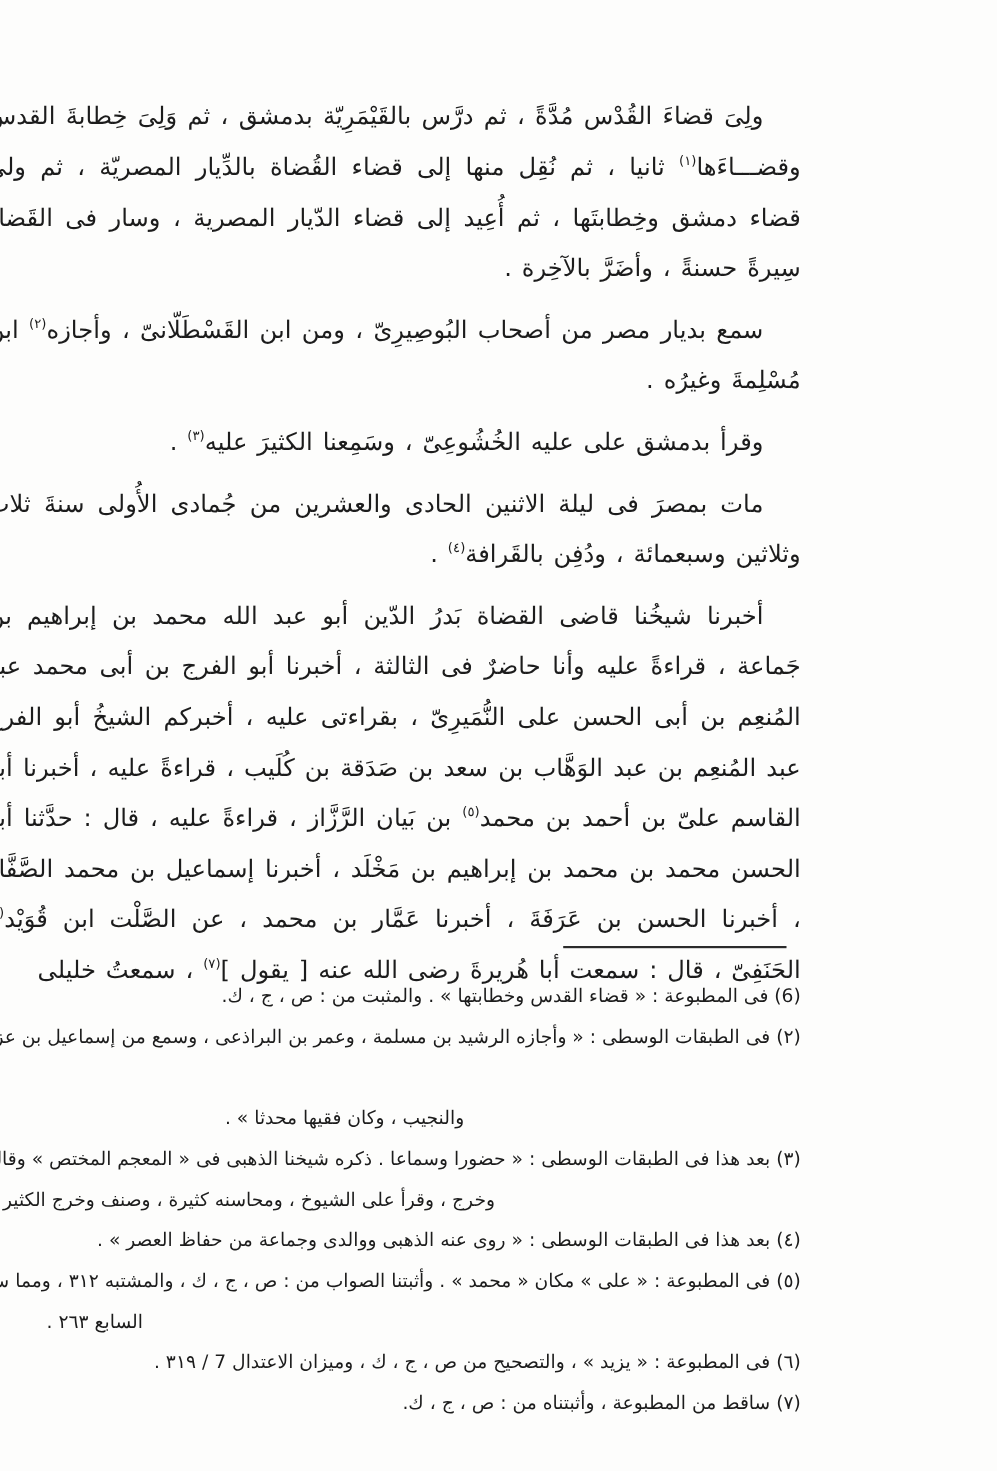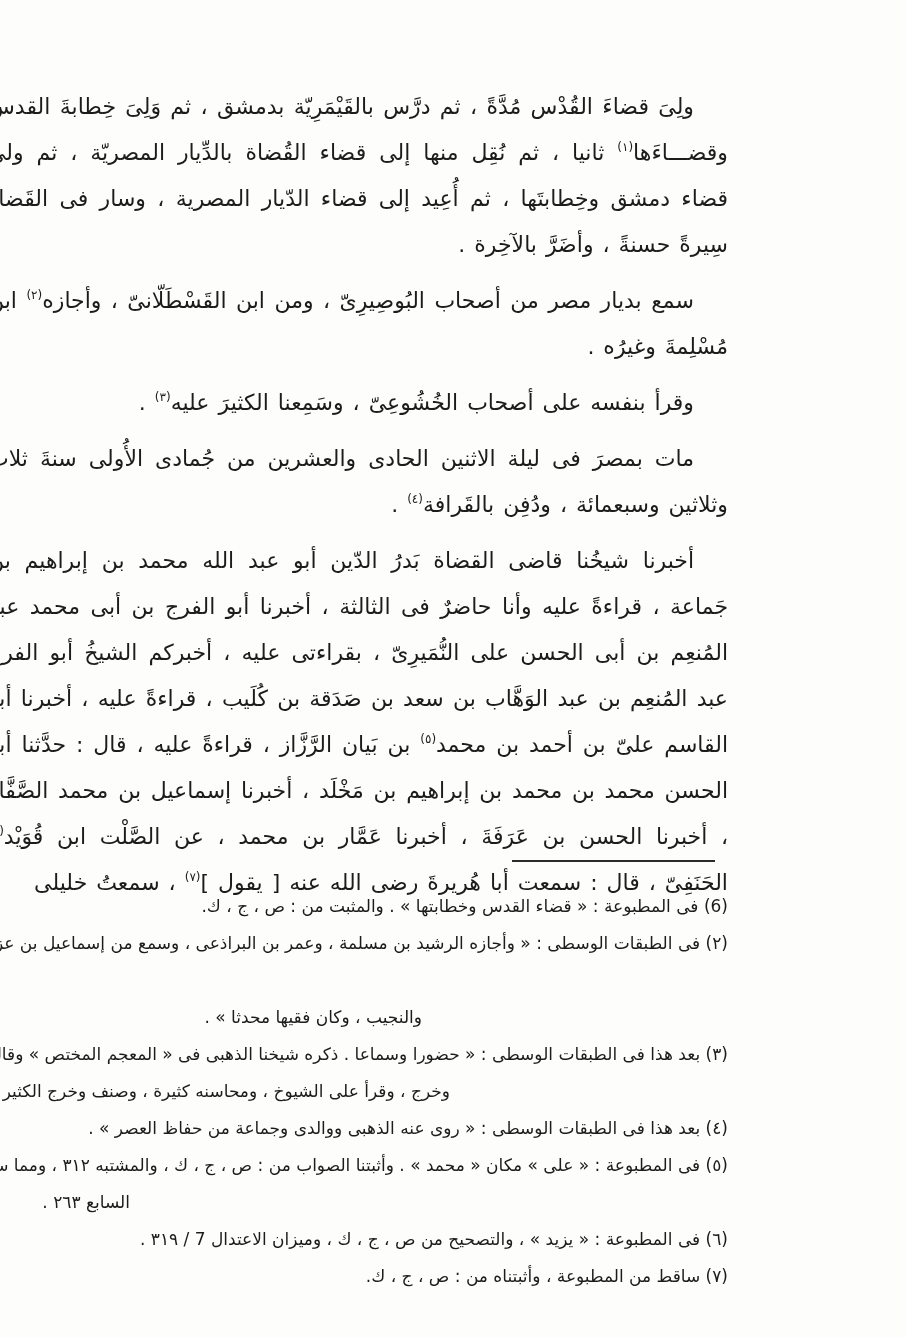--- a/index.html
+++ b/index.html
@@ -67,21 +67,21 @@
 <body>
 
 <div class="page">
 
   <div class="main-text" dir="rtl">
 
     <p class="para"><span>ولِىَ قضاءَ القُدْس مُدَّةً ، ثم درَّس بالقَيْمَرِيّة بدمشق ، ثم وَلِىَ خِطابةَ القدس وقضـــاءَها</span><sup class="marker">(١)</sup><span> ثانيا ، ثم نُقِل منها إلى قضاء القُضاة بالدِّيار المصريّة ، ثم ولى قضاء دمشق وخِطابتَها ، ثم أُعِيد إلى قضاء الدّيار المصرية ، وسار فى القَضاء سِيرةً حسنةً ، وأضَرَّ بالآخِرة .</span></p>
 
     <p class="para"><span>سمع بديار مصر من أصحاب البُوصِيرِىّ ، ومن ابن القَسْطَلّانىّ ، وأجازه</span><sup class="marker">(٢)</sup><span> ابن مُسْلِمةَ وغيرُه .</span></p>
 
-    <p class="para"><span>وقرأ بنفسه على أصحاب الخُشُوعِىّ ، وسَمِعنا الكثيرَ عليه</span><sup class="marker">(٣)</sup><span> .</span></p>
+    <p class="para"><span>وقرأ بدمشق على عليه الخُشُوعِىّ ، وسَمِعنا الكثيرَ عليه</span><sup class="marker">(٣)</sup><span> .</span></p>
 
     <p class="para"><span>مات بمصرَ فى ليلة الاثنين الحادى والعشرين من جُمادى الأُولى سنةَ ثلاث وثلاثين وسبعمائة ، ودُفِن بالقَرافة</span><sup class="marker">(٤)</sup><span> .</span></p>
 
     <p class="para"><span>أخبرنا شيخُنا قاضى القضاة بَدرُ الدّين أبو عبد الله محمد بن إبراهيم بن جَماعة ، قراءةً عليه وأنا حاضرٌ فى الثالثة ، أخبرنا أبو الفرج بن أبى محمد عبد المُنعِم بن أبى الحسن على النُّمَيرِىّ ، بقراءتى عليه ، أخبركم الشيخُ أبو الفرج عبد المُنعِم بن عبد الوَهَّاب بن سعد بن صَدَقة بن كُلَيب ، قراءةً عليه ، أخبرنا أبو القاسم علىّ بن أحمد بن محمد</span><sup class="marker">(٥)</sup><span> بن بَيان الرَّزَّاز ، قراءةً عليه ، قال : حدَّثنا أبو الحسن محمد بن محمد بن إبراهيم بن مَخْلَد ، أخبرنا إسماعيل بن محمد الصَّفَّار ، أخبرنا الحسن بن عَرَفَةَ ، أخبرنا عَمَّار بن محمد ، عن الصَّلْت ابن قُوَيْد</span><sup class="marker">(٦)</sup><span> الحَنَفِىّ ، قال : سمعت أبا هُريرةَ رضى الله عنه [ يقول ]</span><sup class="marker">(٧)</sup><span> ، سمعتُ خليلى</span></p>
 
   </div>
 
   <div class="fn-sep"></div>
 
   <div class="footnotes" dir="rtl">

